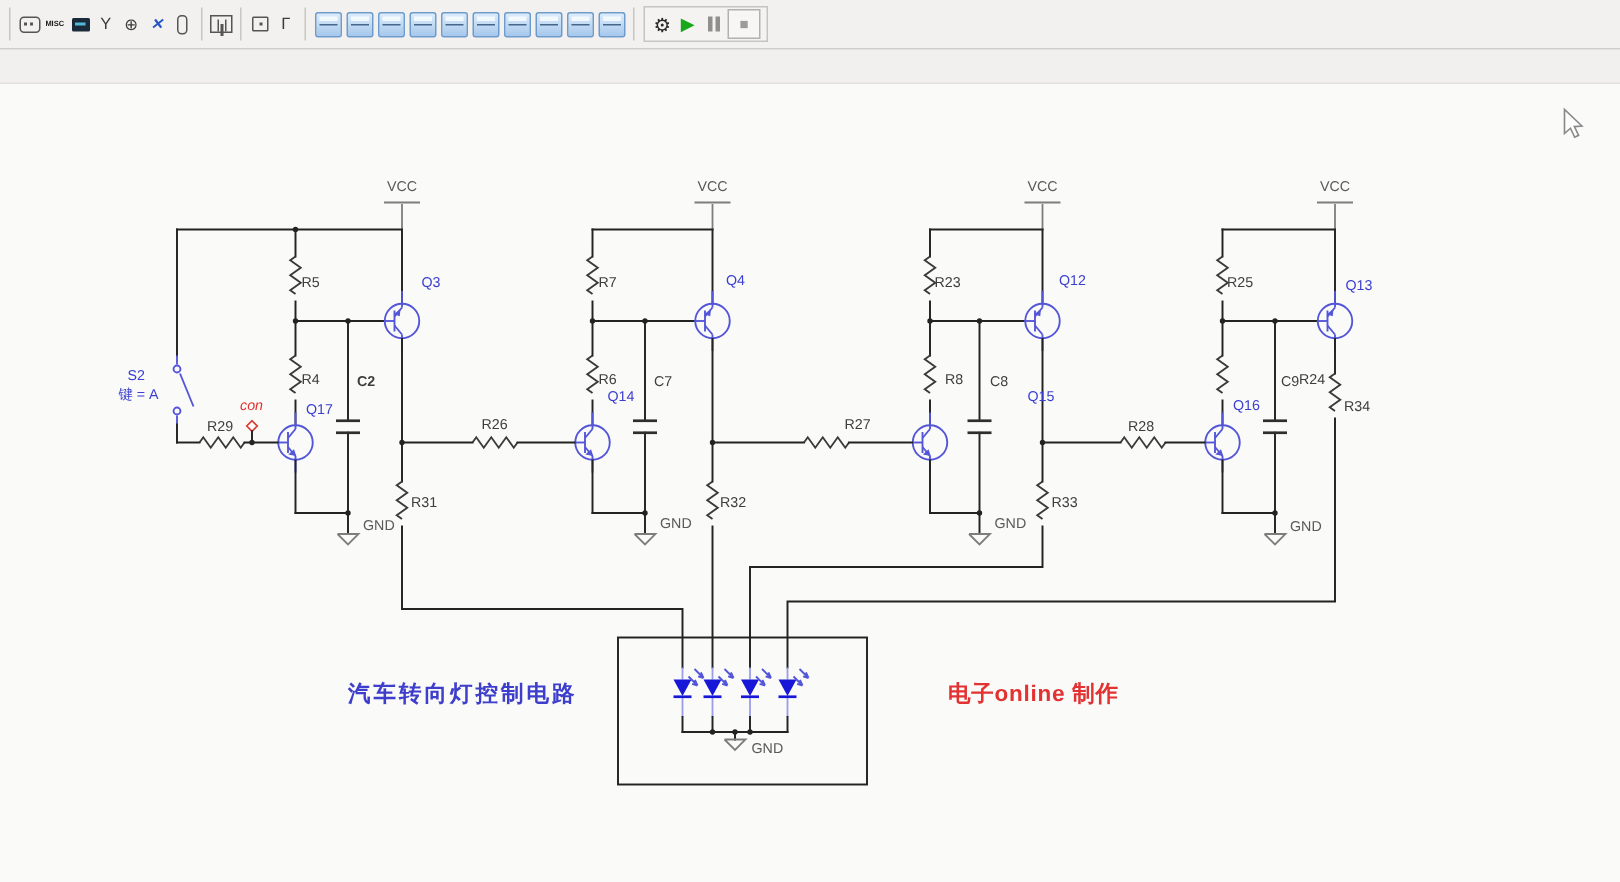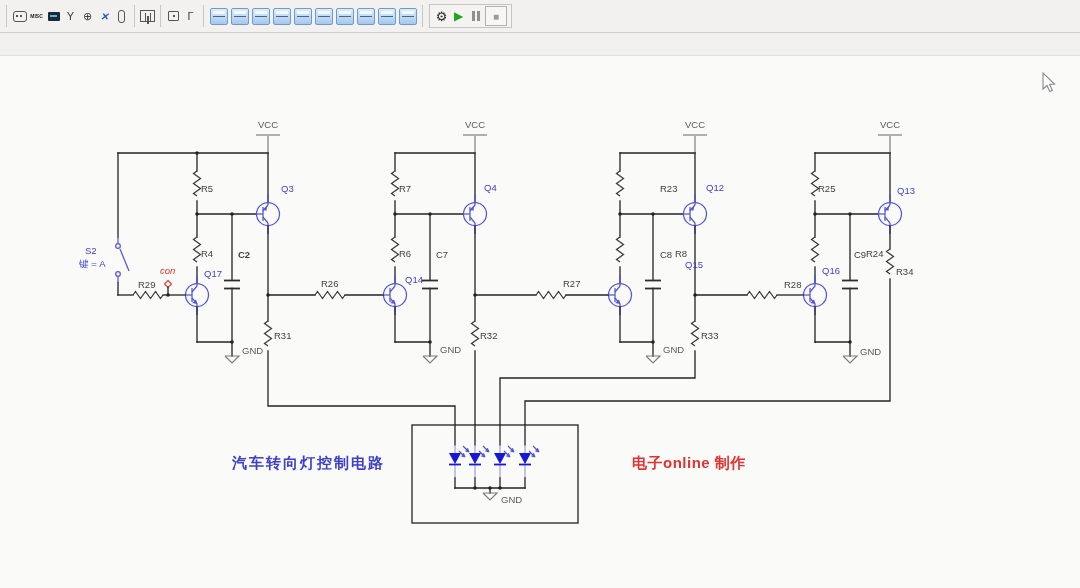--- a/index.html
+++ b/index.html
@@ -468,30 +468,30 @@
       <div class="lbl " style="left: 201px; top: 249px;">R4</div>
       <div class="lbl " style="left: 238px; top: 250px; font-weight: bold;">C2</div>
       <div class="lbl blue" style="left: 281px; top: 184px;">Q3</div>
       <div class="lbl blue" style="left: 204px; top: 269px;">Q17</div>
       <div class="lbl " style="left: 274px; top: 331px;">R31</div>
       <div class="lbl " style="left: 321px; top: 279px;">R26</div>
       <div class="lbl " style="left: 399px; top: 184px;">R7</div>
       <div class="lbl " style="left: 399px; top: 249px;">R6</div>
       <div class="lbl " style="left: 436px; top: 250px;">C7</div>
       <div class="lbl blue" style="left: 484px; top: 183px;">Q4</div>
-      <div class="lbl blue" style="left: 405px; top: 275px;">Q14</div>
+      <div class="lbl blue" style="left: 405px; top: 260px;">Q14</div>
       <div class="lbl " style="left: 480px; top: 331px;">R32</div>
       <div class="lbl " style="left: 542px; top: 279px; margin-left: 21px;">R27</div>
-      <div class="lbl " style="left: 623px; top: 184px; padding-left: 37px;">R23</div>
-      <div class="lbl " style="left: 631px; top: 249px; padding-left: 44px;">R8</div>
+      <div class="lbl " style="left: 623px; top: 184px;">R23</div>
+      <div class="lbl " style="left: 586px; top: 249px; padding-left: 44px;">R8</div>
       <div class="lbl " style="left: 660px; top: 250px;">C8</div>
       <div class="lbl blue" style="left: 706px; top: 183px;">Q12</div>
       <div class="lbl blue" style="left: 641px; top: 260px; margin-left: 44px;">Q15</div>
       <div class="lbl " style="left: 701px; top: 331px;">R33</div>
-      <div class="lbl " style="left: 752px; top: 280px; margin-left: 32px;">R28</div>
+      <div class="lbl " style="left: 752px; top: 280px;">R28</div>
       <div class="lbl " style="left: 818px; top: 184px;">R25</div>
       <div class="lbl " style="left: 818px; top: 249px; margin-left: 48px;">R24</div>
       <div class="lbl " style="left: 854px; top: 250px;">C9</div>
       <div class="lbl blue" style="left: 897px; top: 186px;">Q13</div>
       <div class="lbl blue" style="left: 822px; top: 266px;">Q16</div>
       <div class="lbl " style="left: 896px; top: 267px;">R34</div>
       <div class="title" style="left: 232px; top: 455px; color: rgb(62, 62, 205); font-size: 15px; letter-spacing: 2px;">汽车转向灯控制电路</div>
       <div class="title" style="left: 632px; top: 455px; color: rgb(226, 50, 50); font-size: 15px; letter-spacing: 0.5px;">电子online 制作</div>
     </div>
 </div>

